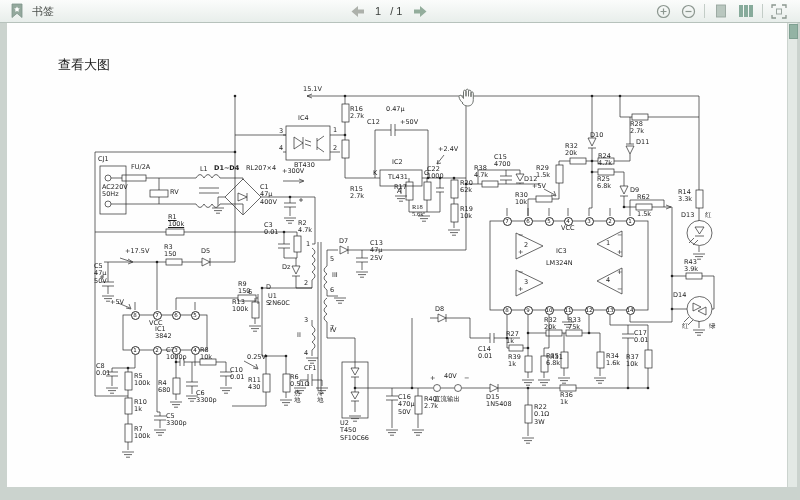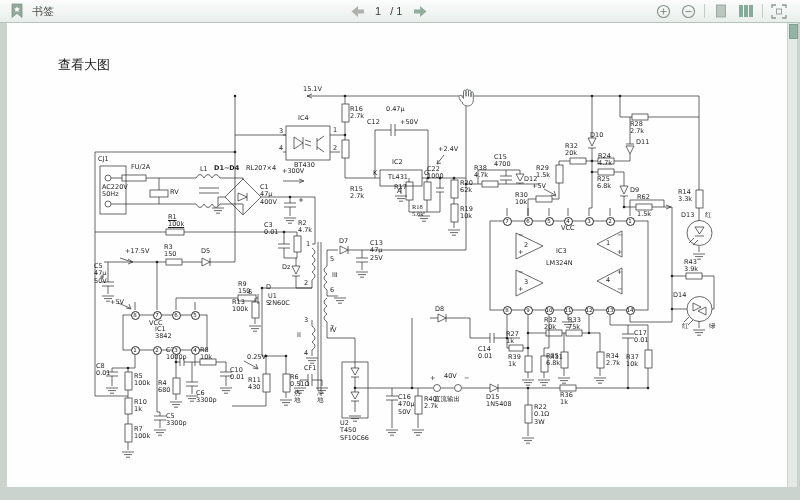--- a/index.html
+++ b/index.html
@@ -470,21 +470,21 @@
         <span class="clabel" style="left: 508px; top: 354px;">R39
 1k</span>
         <span class="clabel" style="left: 550px; top: 354px;">R31</span>
         <span class="clabel" style="left: 544px; top: 317px;">R32
 20k</span>
         <span class="clabel" style="left: 568px; top: 317px;">R33
 75k</span>
         <span class="clabel" style="left: 546px; top: 353px;">R35
 6.8k</span>
         <span class="clabel" style="left: 606px; top: 353px;">R34
-2.7k</span>
+1.6k</span>
         <span class="clabel" style="left: 634px; top: 330px;">C17
 0.01</span>
         <span class="clabel" style="left: 626px; top: 354px;">R37
 10k</span>
         <span class="clabel" style="left: 560px; top: 392px;">R36
 1k</span>
         <span class="clabel" style="left: 556px; top: 248px;">IC3</span>
         <span class="clabel" style="left: 546px; top: 260px;">LM324N</span>
         <span class="clabel" style="left: 561px; top: 225px;">VCC</span>
         <span class="clabel" style="left: 474px; top: 165px;">R38

